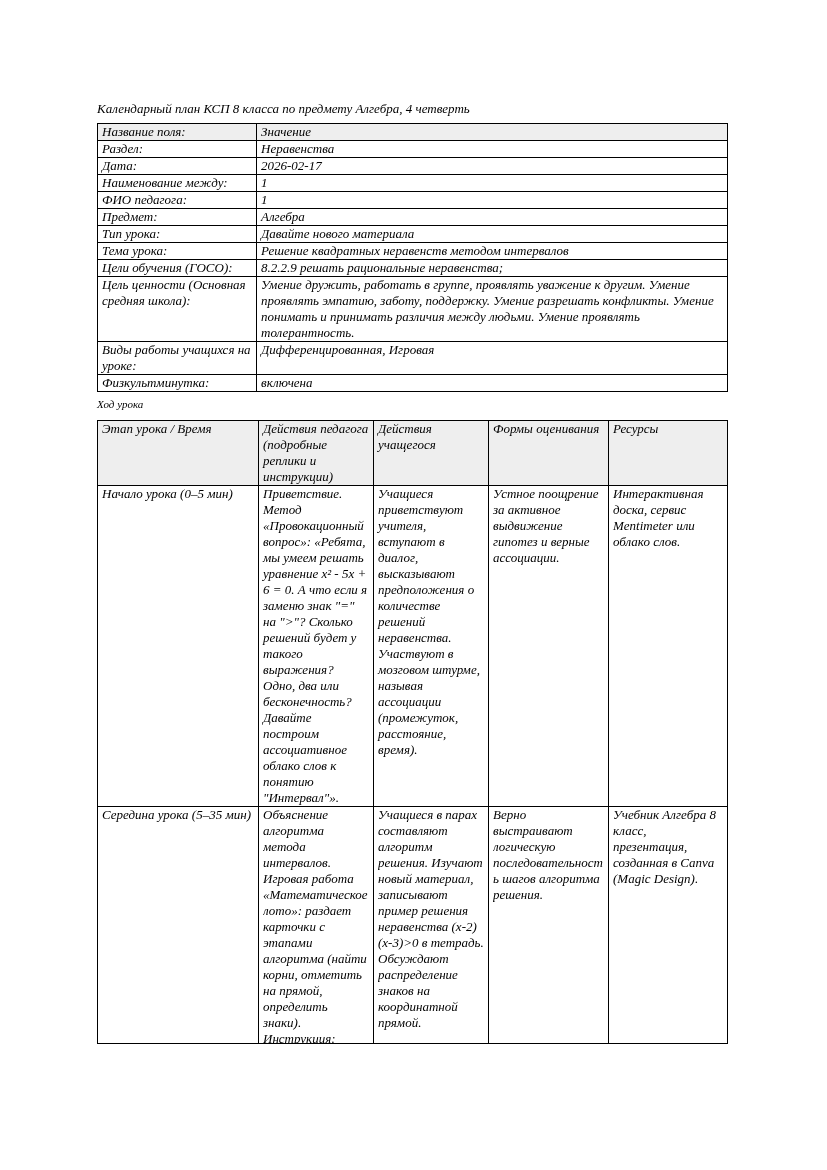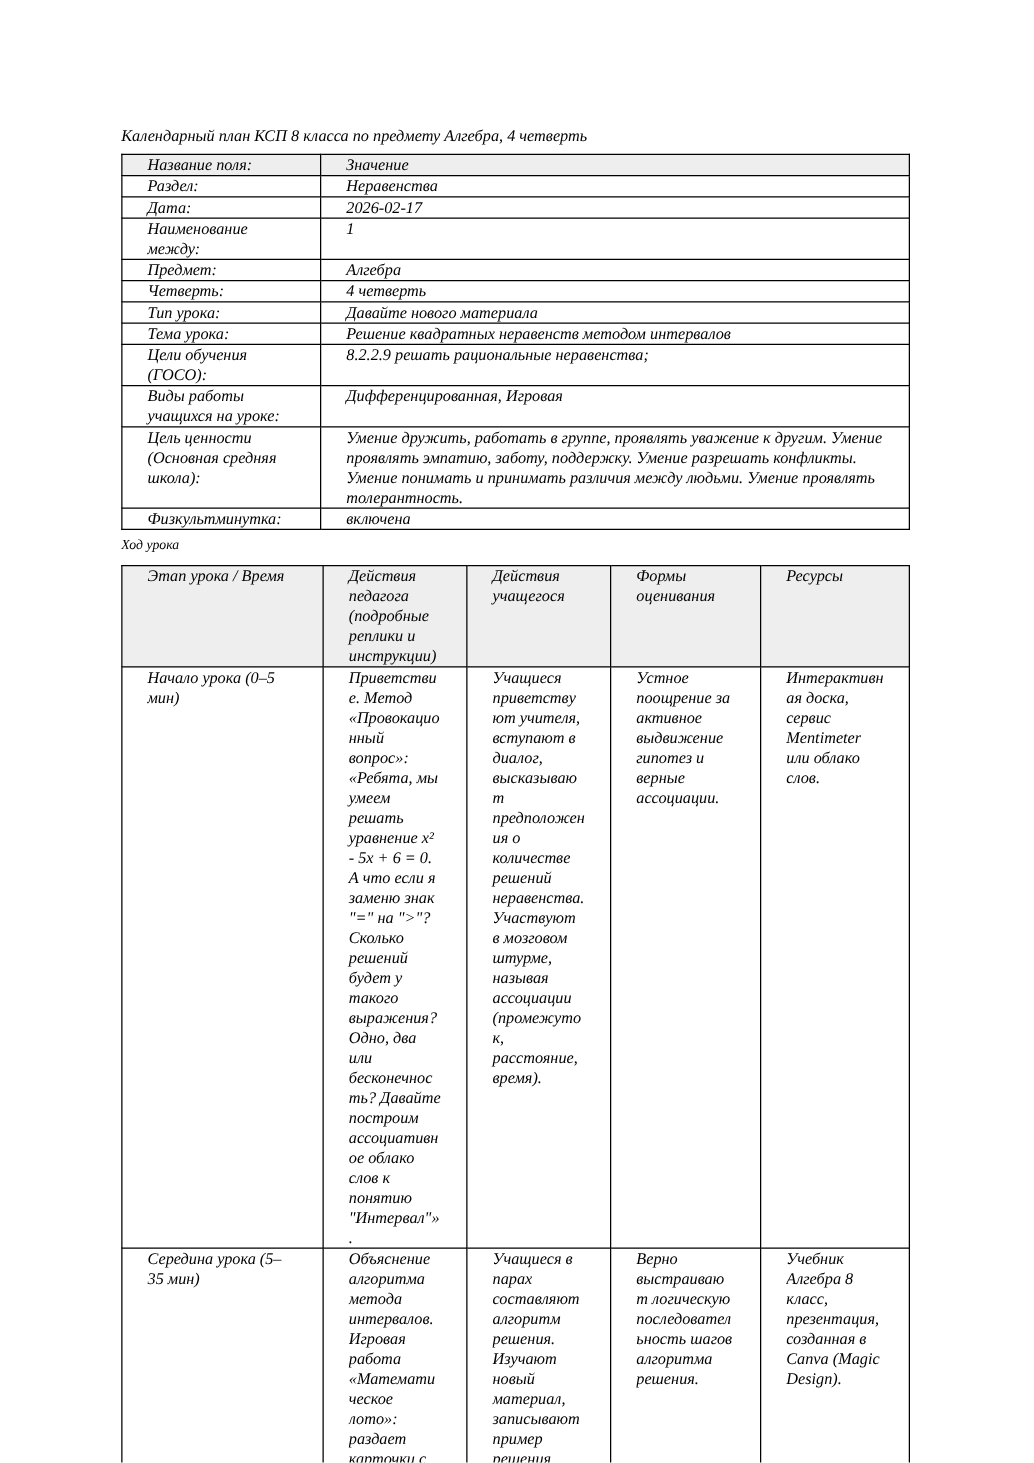--- a/index.html
+++ b/index.html
@@ -31,21 +31,21 @@
   table {
     border-collapse: collapse;
     table-layout: fixed;
     width: 630px;
     font-size: 13px;
     line-height: 16px;
   }
   td, th {
     border: 1px solid #000000;
     vertical-align: top;
-    padding: 0 20px;
+    padding: 0 4px;
     font-weight: normal;
     text-align: left;
     word-wrap: break-word;
   }
   .hdr-row td, .hdr-row th {
     background: #eeeeee;
   }
   .section-heading {
     font-size: 11px;
     line-height: 16px;
@@ -81,46 +81,46 @@
         </tr>
         <tr>
           <td>Дата:</td>
           <td>2026-02-17</td>
         </tr>
         <tr>
           <td>Наименование между:</td>
           <td>1</td>
         </tr>
         <tr>
+          <td>ФИО педагога:</td>
+          <td>1</td>
+        </tr>
+        <tr>
           <td>Предмет:</td>
           <td>Алгебра</td>
-        </tr>
-        <tr>
-          <td>Четверть:</td>
-          <td>4 четверть</td>
         </tr>
         <tr>
           <td>Тип урока:</td>
           <td>Давайте нового материала</td>
         </tr>
         <tr>
           <td>Тема урока:</td>
           <td>Решение квадратных неравенств методом интервалов</td>
         </tr>
         <tr>
           <td>Цели обучения (ГОСО):</td>
           <td>8.2.2.9 решать рациональные неравенства;</td>
         </tr>
         <tr>
+          <td>Цель ценности (Основная средняя школа):</td>
+          <td>Умение дружить, работать в группе, проявлять уважение к другим. Умение проявлять эмпатию, заботу, поддержку. Умение разрешать конфликты. Умение понимать и принимать различия между людьми. Умение проявлять толерантность.</td>
+        </tr>
+        <tr>
           <td>Виды работы учащихся на уроке:</td>
           <td>Дифференцированная, Игровая</td>
-        </tr>
-        <tr>
-          <td>Цель ценности (Основная средняя школа):</td>
-          <td>Умение дружить, работать в группе, проявлять уважение к другим. Умение проявлять эмпатию, заботу, поддержку. Умение разрешать конфликты. Умение понимать и принимать различия между людьми. Умение проявлять толерантность.</td>
         </tr>
         <tr>
           <td>Физкультминутка:</td>
           <td>включена</td>
         </tr>
       </tbody>
     </table>
 
     <p class="section-heading">Ход урока</p>
 

